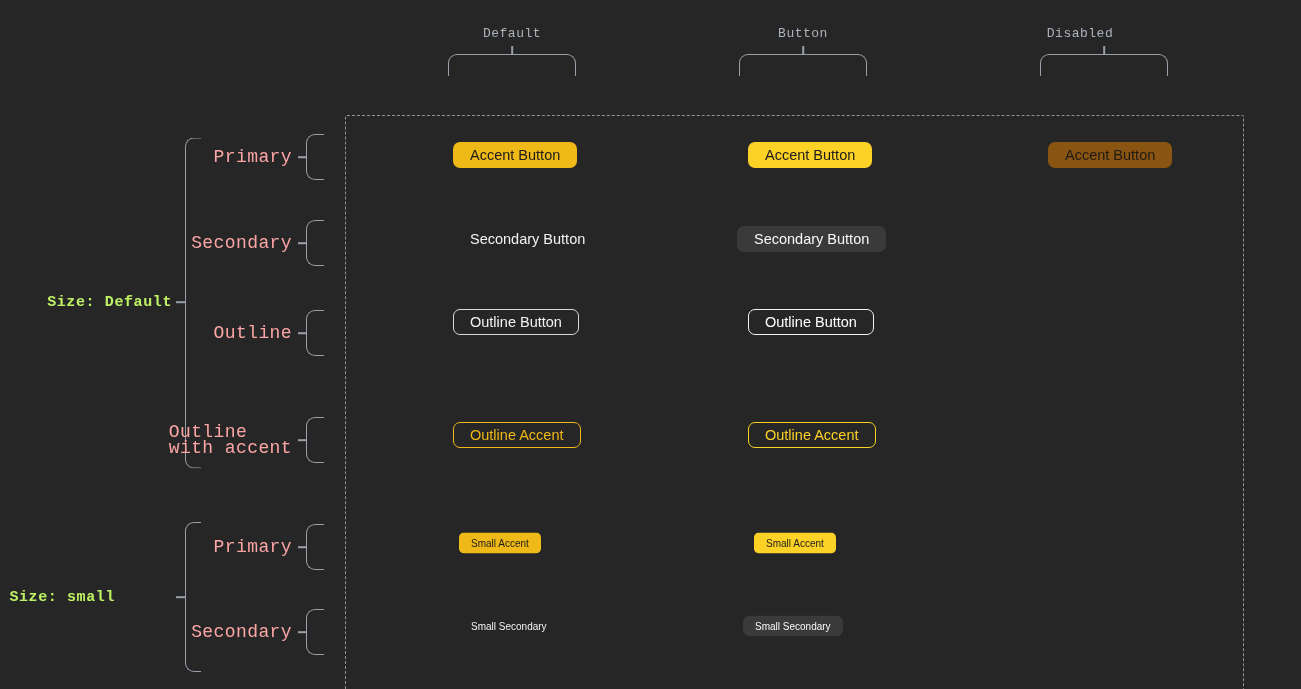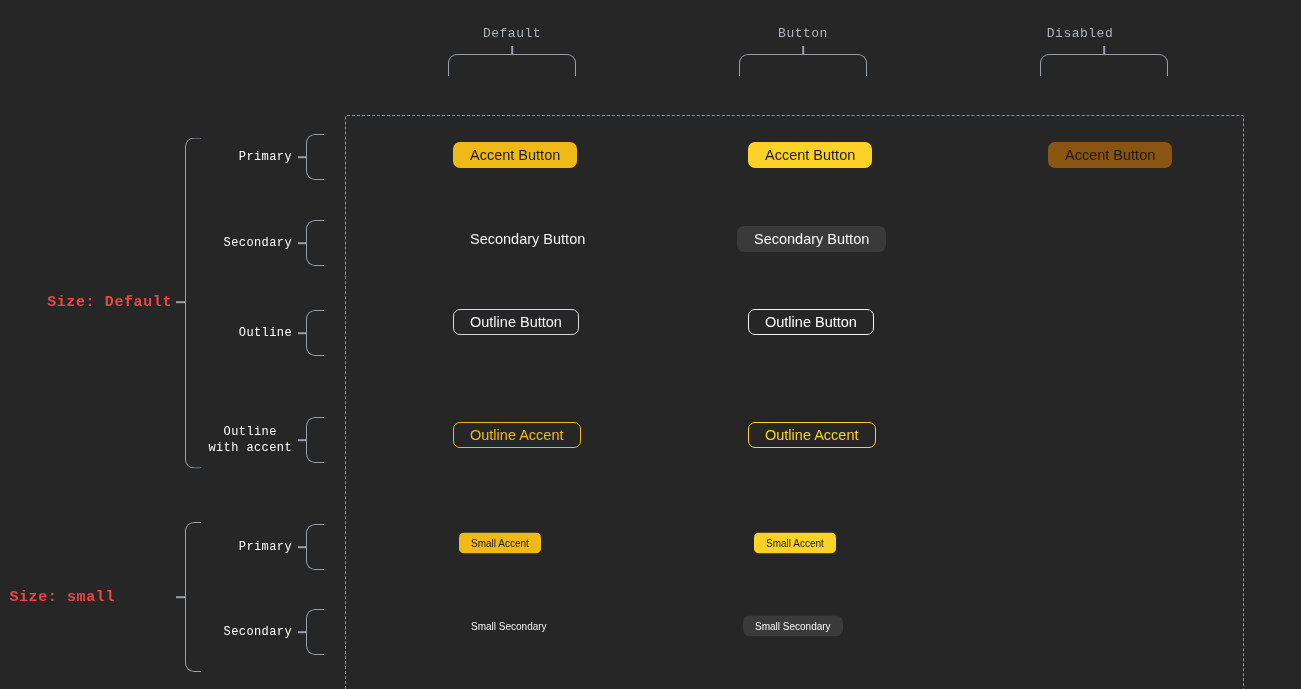--- a/index.html
+++ b/index.html
@@ -47,25 +47,25 @@
   .dashed-frame {
     position: absolute;
     border: 1.5px dashed #8e949e;
     border-radius: 2px;
   }
 
   
   .row-label {
     position: absolute;
     font-family: "Liberation Mono", monospace;
-    font-size: 12px;
+    font-size: 18px;
     line-height: 16px;
-    color: #ffffff;
+    color: #fca5a5;
     letter-spacing: 0.4px;
-    text-align: center;
+    text-align: left;
     white-space: pre;
     transform: translateY(-50%);
   }
   
   .row-brace {
     position: absolute;
     width: 18px;
     border: 1.6px solid #9aa0aa;
     border-right: none;
     border-top-left-radius: 9px;
@@ -78,21 +78,21 @@
     background: #9aa0aa;
     transform: translateY(-50%);
   }
 
   
   .size-label {
     position: absolute;
     font-family: "Liberation Mono", monospace;
     font-size: 15px;
     font-weight: bold;
-    color: #ef4444;
+    color: #bef264;
     letter-spacing: 0.6px;
     white-space: nowrap;
     text-align: right;
     transform: translateY(-50%);
   }
   .size-brace {
     position: absolute;
     width: 16px;
     border: 1.6px solid #9aa0aa;
     border-right: none;

